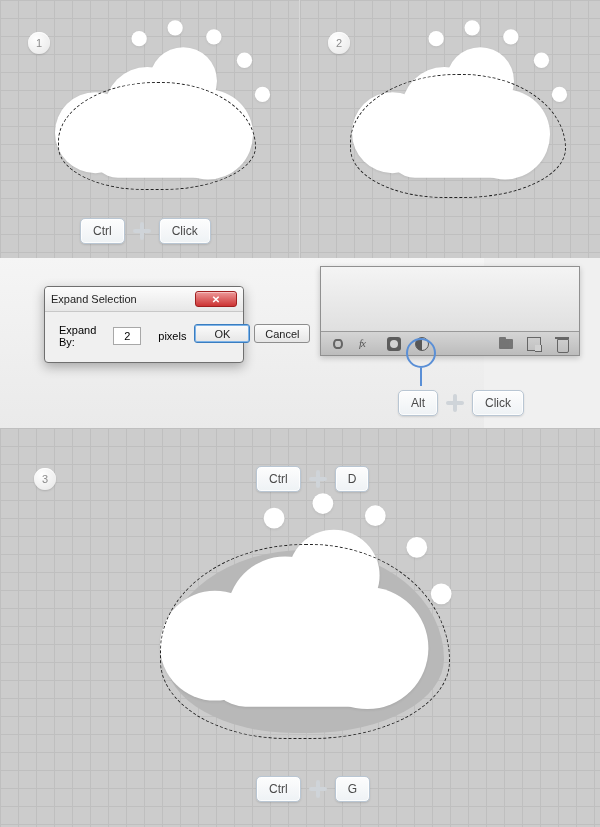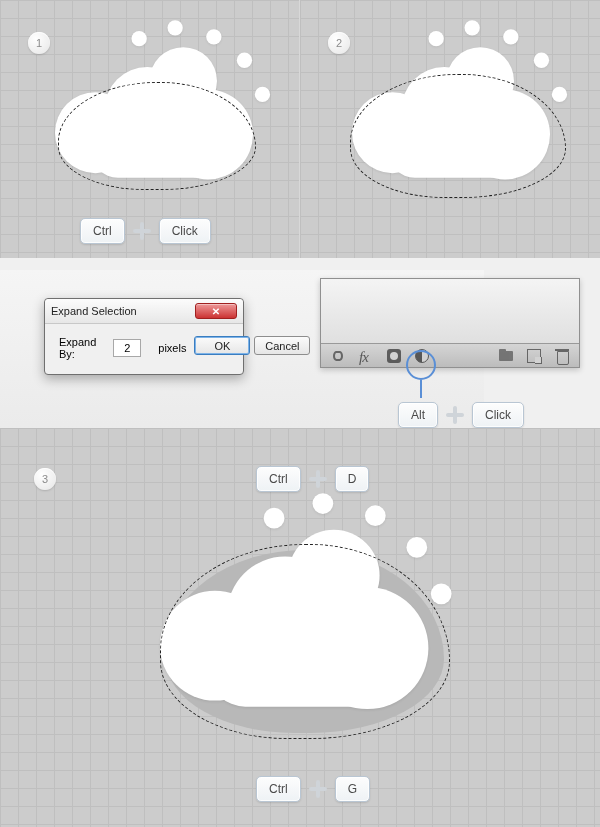--- a/index.html
+++ b/index.html
@@ -18,21 +18,21 @@
       linear-gradient(#bfbfbf 1px, transparent 1px) 0 0 / 18px 18px,
       linear-gradient(90deg, #bfbfbf 1px, transparent 1px) 0 0 / 18px 18px,
       #cccccc;
   }
   #panel1 { left: 0; top: 0; width: 300px; height: 258px; border-right: 1px solid #d8d8d8; }
   #panel2 { left: 300px; top: 0; width: 300px; height: 258px; }
   #panel3 { left: 0; top: 428px; width: 600px; height: 399px; }
 
   .mid-strip {
     position: absolute;
-    left: 0; top: 270px; width: 484px; height: 170px;
+    left: 0; top: 258px; width: 484px; height: 170px;
     background: linear-gradient(#f5f5f5,#eaeaea);
   }
 
   .step-badge {
     position: absolute;
     width: 22px; height: 22px;
     border-radius: 50%;
     background: radial-gradient(circle at 35% 30%, #ffffff, #e6e6e6);
     box-shadow: inset 0 1px 1px rgba(255,255,255,.9), 0 1px 2px rgba(0,0,0,.15);
     color: #8b8b8b;
@@ -144,21 +144,21 @@
   }
   .ps-iconrow {
     position:absolute; left:0; bottom:0; width:100%; height:24px;
     background: linear-gradient(#d5d5d5,#bcbcbc);
     border-top:1px solid #999;
     display:flex; align-items:center; gap:14px;
     padding: 0 10px;
   }
   .ps-geo { width:14px; height:14px; position:relative; opacity:.85; }
   .ps-link::before{content:'';position:absolute;inset:2px;border:2px solid #555;border-radius:4px 4px 4px 4px / 6px;}
-  .ps-fx { font-style:italic; font-size:15px; color:#444; font-family: Georgia, serif; letter-spacing:-1px; }
+  .ps-fx { font-style:italic; font-size:11px; color:#444; font-family: Georgia, serif; letter-spacing:-1px; }
   .ps-mask { background:#4a4a4a; border-radius:3px; position:relative; }
   .ps-mask::after{content:'';position:absolute;left:3px;top:3px;width:8px;height:8px;border-radius:50%;background:#d5d5d5;}
   .ps-adj { border-radius:50%; background: linear-gradient(90deg,#444 50%,#d5d5d5 50%); border:1px solid #444; }
   .ps-folder::before{content:'';position:absolute;left:0;top:2px;width:14px;height:10px;background:#666;border-radius:1px;}
   .ps-folder::after{content:'';position:absolute;left:0;top:0;width:7px;height:3px;background:#666;border-radius:1px 1px 0 0;}
   .ps-new { border:1px solid #555; }
   .ps-new::after{content:'';position:absolute;right:-2px;bottom:-2px;width:6px;height:6px;border-right:1px solid #555;border-bottom:1px solid #555;background:#d5d5d5;}
   .ps-trash::before{content:'';position:absolute;left:2px;top:2px;width:10px;height:12px;border:1px solid #555;border-radius:0 0 2px 2px;}
   .ps-trash::after{content:'';position:absolute;left:0;top:0;width:14px;height:2px;background:#555;}
 

